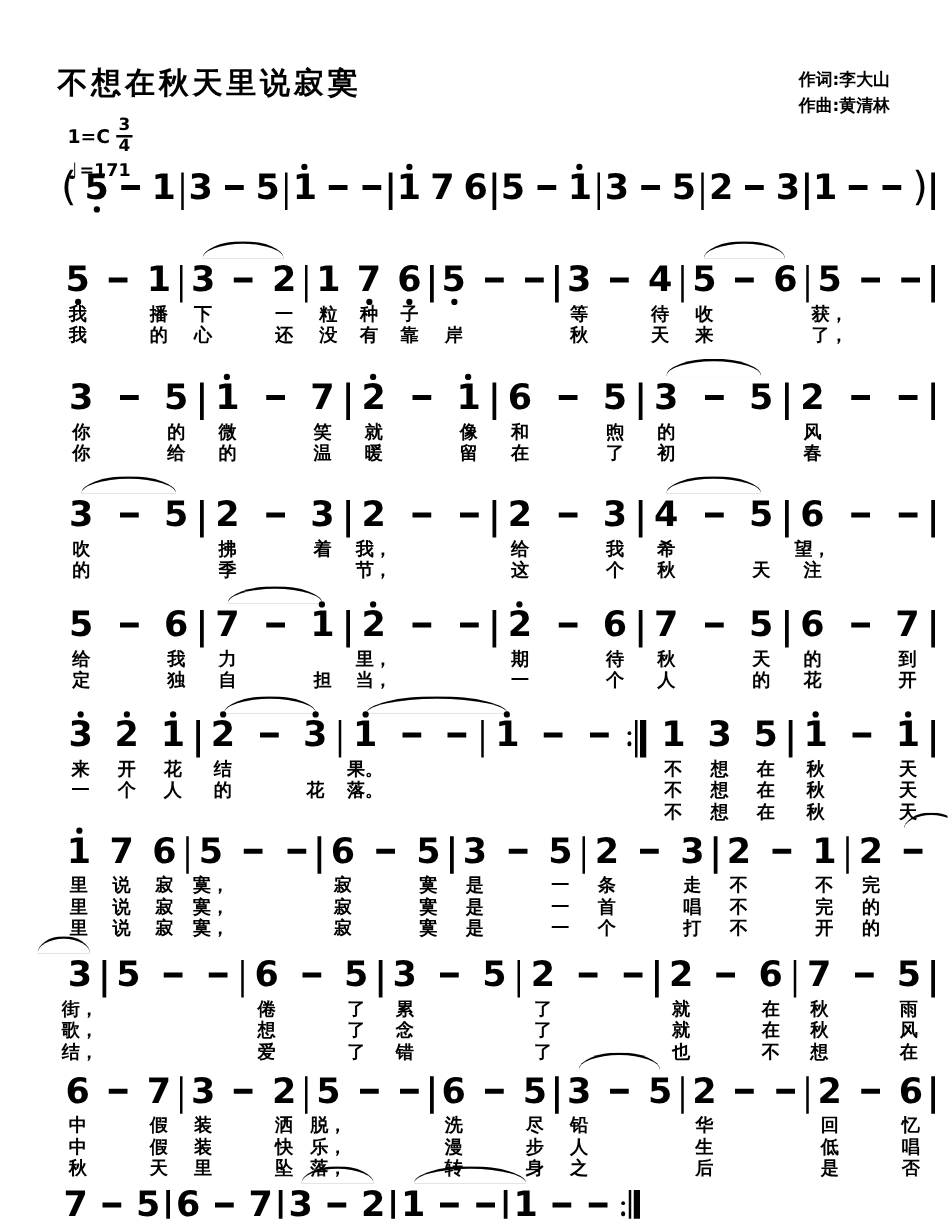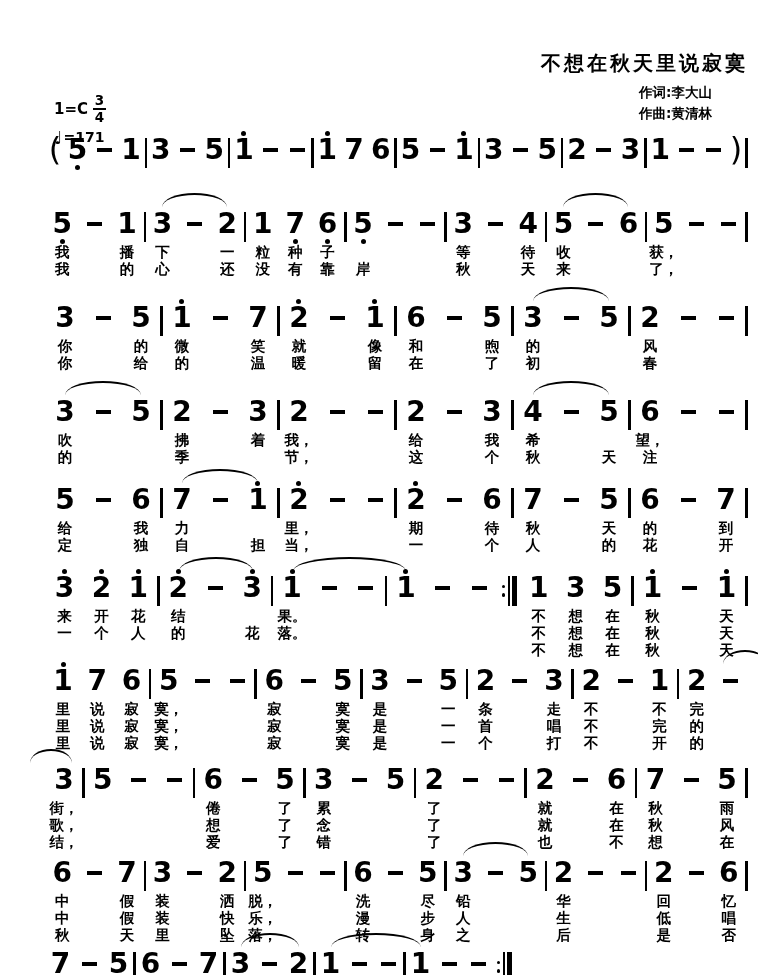--- a/index.html
+++ b/index.html
@@ -2,28 +2,28 @@
 <html><head>
 <meta charset="utf-8">
 <style>
   html,body{margin:0;padding:0;background:#fff;}
   body{width:758px;height:975px;overflow:hidden;color:#000;
        font-family:"DejaVu Sans","Liberation Sans",sans-serif;}
   .page{width:758px;height:975px;box-sizing:border-box;padding:42px 10px 0 46px;}
 
   
   .header{position:relative;height:80px;}
-  .title{text-align:right;font-size:20px;font-weight:700;letter-spacing:3px;padding-top:8px;}
+  .title{text-align:left;font-size:24px;font-weight:700;letter-spacing:3px;padding-top:8px;}
   .keyblock{position:absolute;left:8px;top:22px;margin-top:30px;}
   .krow{display:flex;align-items:center;gap:5px;font-weight:700;font-size:15px;}
   .frac{display:inline-flex;flex-direction:column;align-items:center;font-size:13.5px;line-height:13px;font-weight:700;}
   .fbar{width:13px;height:1.5px;background:#000;margin:1px 0;}
   .trow{font-size:14px;font-weight:700;margin-top:3px;display:flex;align-items:center;}
   .qn{font-size:18px;margin-right:1px;}
-  .credits{position:absolute;right:36px;top:40px;font-size:13.5px;font-weight:700;line-height:21px;}
+  .credits{position:absolute;right:36px;top:12px;font-size:13.5px;font-weight:700;line-height:21px;}
 
   
   .score{margin-top:0;}
   .line{position:relative;display:flex;align-items:flex-start;}
   .line:nth-child(1){margin-top:8px;}
   .line:nth-child(2){margin-top:34px;}
   .line:nth-child(3){margin-top:20px;}
   .line:nth-child(4){margin-top:20px;}
   .line:nth-child(5){margin-top:14px;}
   .line:nth-child(6){margin-top:14px;}

